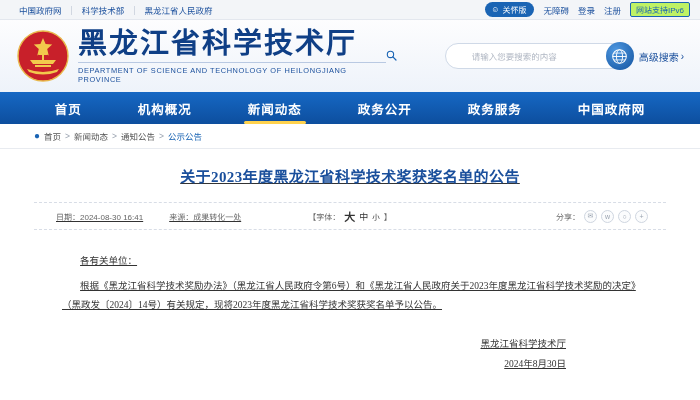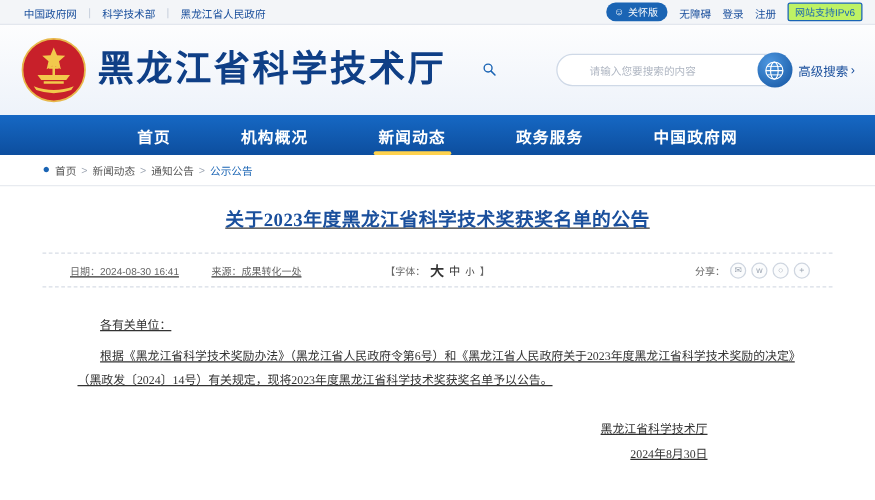--- a/index.html
+++ b/index.html
@@ -159,20 +159,21 @@
         <path d="M27 9 l2.6 6.1 6.6.5-5 4.3 1.5 6.5L27 23.2l-5.7 3.2 1.5-6.5-5-4.3 6.6-.5z" fill="#f2c94c"></path>
         <path d="M14 31 h26 l-3 4 H17z" fill="#f2c94c"></path>
         <path d="M19 36 h16 v2 H19z" fill="#f2c94c"></path>
         <path d="M23 24 h8 v2 h-8z" fill="#f2c94c"></path>
         <path d="M26 20 h2 v12 h-2z" fill="#f2c94c"></path>
         <path d="M11 40 q16 6 32 0 l-2 3 q-14 5 -28 0z" fill="#f2c94c"></path>
       </svg>
     </div>
     <div class="titles">
       <div class="title-cn">黑龙江省科学技术厅</div>
+      <div class="title-en">DEPARTMENT OF SCIENCE AND TECHNOLOGY OF HEILONGJIANG PROVINCE</div>
     </div>
     <div class="header-right">
       <div class="searchwrap">
         <span class="mag">
           <svg width="11" height="11" viewBox="0 0 16 16">
               <circle cx="6.5" cy="6.5" r="4.6" fill="none" stroke="#1a64b4" stroke-width="1.6"></circle>
               <line x1="10" y1="10" x2="14.5" y2="14.5" stroke="#1a64b4" stroke-width="1.8" stroke-linecap="round"></line>
             </svg>
         </span>
         <div class="searchbox">请输入您要搜索的内容</div>
@@ -190,20 +191,21 @@
         <span>高级搜索</span>
         <span>›</span>
       </div>
     </div>
   </div>
 
   <div class="nav">
     <div class="nav-item">首页</div>
     <div class="nav-item">机构概况</div>
     <div class="nav-item active">新闻动态</div>
+    <div class="nav-item">政务公开</div>
     <div class="nav-item">政务服务</div>
     <div class="nav-item">中国政府网</div>
   </div>
 
   <div class="crumbwrap">
     <div class="crumb">
       <span class="pin">●</span>
       <a href="#">首页</a>
       <span class="sep">&gt;</span>
       <a href="#">新闻动态</a>

